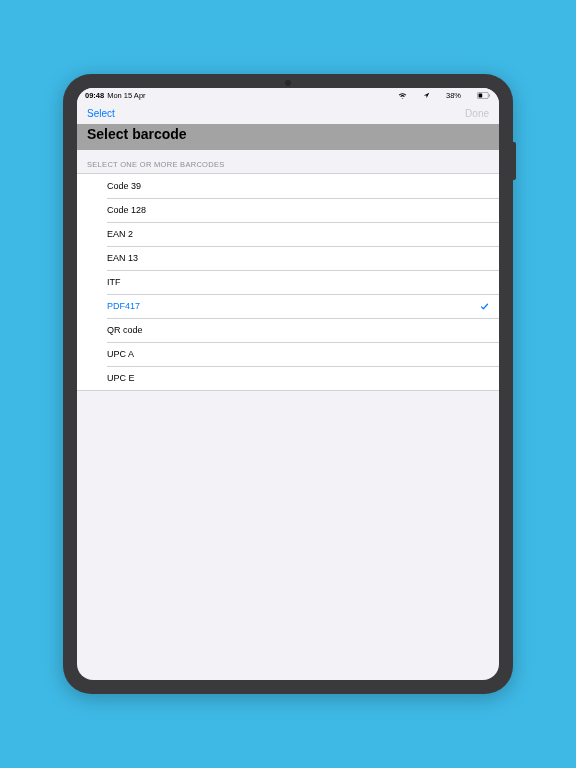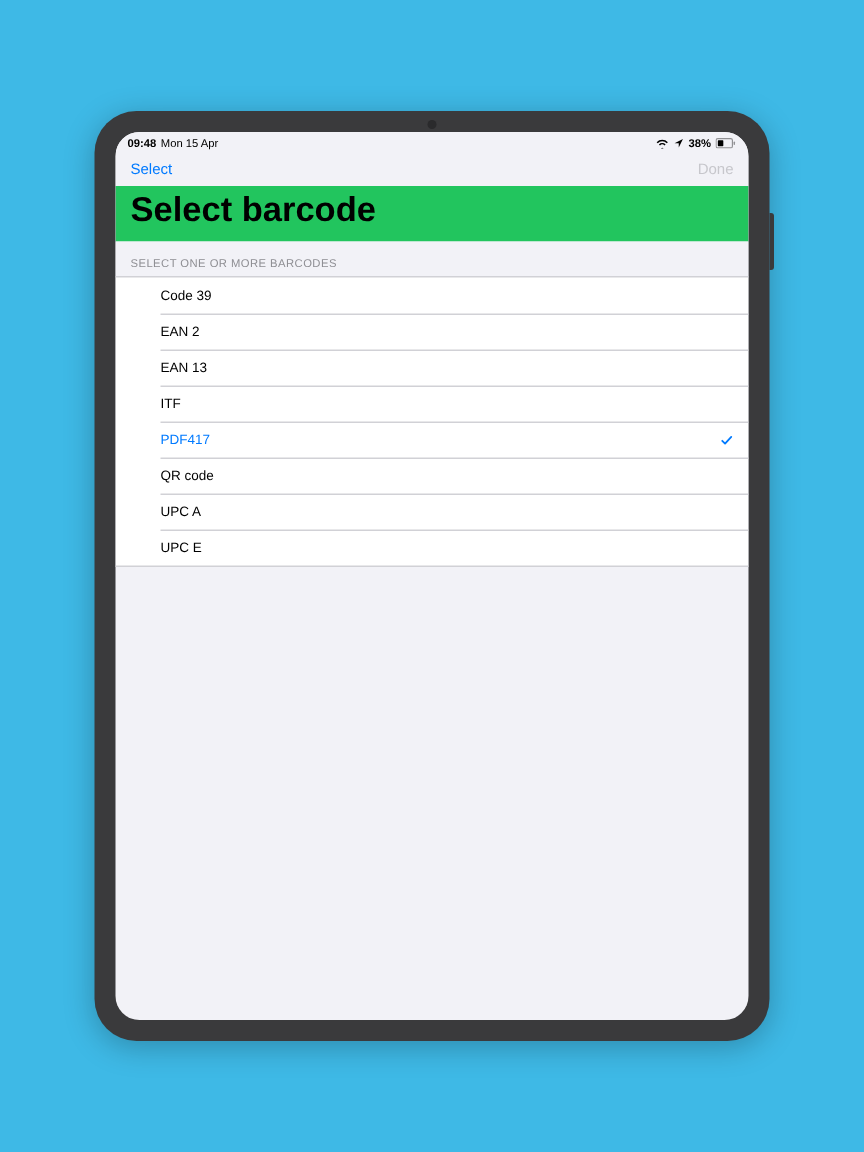--- a/index.html
+++ b/index.html
@@ -69,22 +69,21 @@
     }
     .status-time {
       font-weight: 600;
     }
     .status-date {
       font-weight: 400;
     }
     .status-right {
       display: flex;
       align-items: center;
-      gap: 3px;
-      font-weight: bold;
+      gap: 16px;
     }
     .status-icon {
       display: inline-flex;
       align-items: center;
     }
     .nav-bar {
       height: 22px;
       display: flex;
       align-items: center;
       justify-content: space-between;
@@ -93,25 +92,25 @@
       background: #f2f2f7;
     }
     .nav-cancel {
       color: #007aff;
       cursor: pointer;
     }
     .nav-done {
       color: #c7c7cc;
     }
     .page-title {
-      font-size: 23px;
+      font-size: 14px;
       font-weight: 700;
       color: #000;
       padding: 2px 10px 8px;
-      background: #22c55e;
+      background: #a3a3a3;
     }
     .section-header {
       font-size: 7.5px;
       color: #8e8e93;
       text-transform: uppercase;
       letter-spacing: 0.3px;
       padding: 10px 10px 4px;
       background: #f2f2f7;
     }
     .list {
@@ -194,20 +193,24 @@
     <div class="page-title">Select barcode</div>
 
     <div class="section-header">SELECT ONE OR MORE BARCODES</div>
 
     <div class="list">
       <div class="list-item">
         <span class="item-label">Code 39</span>
 
       </div>
       <div class="list-item">
+        <span class="item-label">Code 128</span>
+
+      </div>
+      <div class="list-item">
         <span class="item-label">EAN 2</span>
 
       </div>
       <div class="list-item">
         <span class="item-label">EAN 13</span>
 
       </div>
       <div class="list-item">
         <span class="item-label">ITF</span>
 

